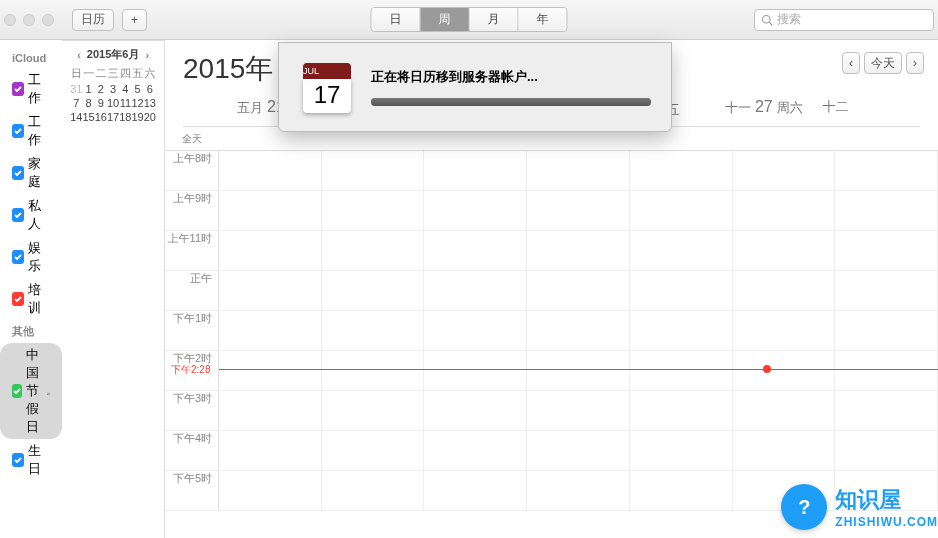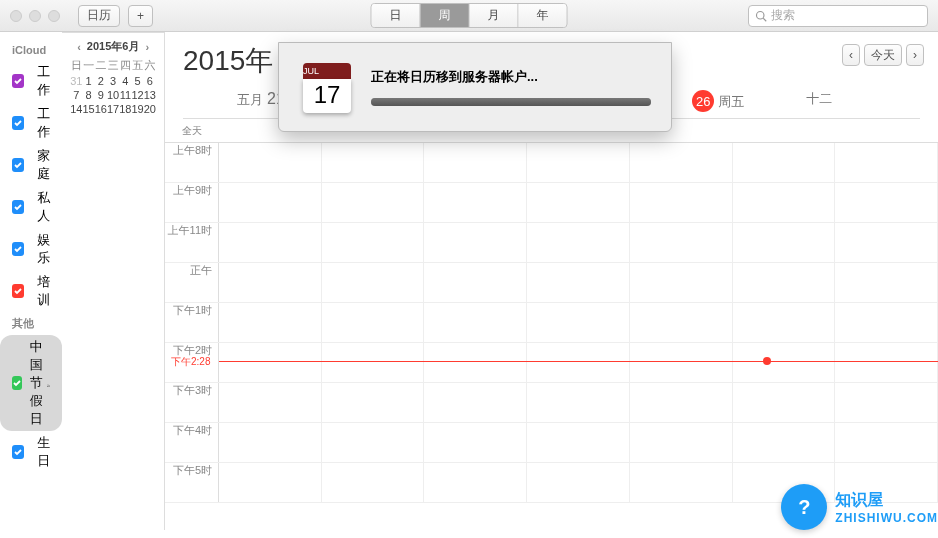--- a/index.html
+++ b/index.html
@@ -1,38 +1,38 @@
 <!DOCTYPE html>
 <html><head>
 <meta charset="utf-8">
 <style>
 * { box-sizing: border-box; margin: 0; padding: 0; font-family: -apple-system, "Helvetica Neue", sans-serif; }
 body { width: 938px; height: 538px; background: #fff; overflow: hidden; position: relative; }
 
 
-.titlebar { height: 32px; background: linear-gradient(#f6f6f6,#e8e8e8); border-bottom: 1px solid #d0d0d0; display: flex; align-items: center; padding: 0 10px; gap: 8px; }
+.titlebar { height: 40px; background: linear-gradient(#f6f6f6,#e8e8e8); border-bottom: 1px solid #d0d0d0; display: flex; align-items: center; padding: 0 4px; gap: 8px; }
 .traffic { display: flex; gap: 7px; margin-right: 10px; }
 .dot { width: 12px; height: 12px; border-radius: 50%; background: #ddd; border: 1px solid #ccc; }
 .tb-btn { height: 22px; padding: 0 8px; border: 1px solid #c0c0c0; border-radius: 4px; background: linear-gradient(#fdfdfd,#f0f0f0); font-size: 12px; color: #555; display: flex; align-items: center; }
 .seg { display: flex; border: 1px solid #c0c0c0; border-radius: 4px; overflow: hidden; position: absolute; left: 50%; transform: translateX(-50%); }
 .seg > div { padding: 3px 18px; font-size: 12px; color: #444; border-right: 1px solid #c0c0c0; background: linear-gradient(#fdfdfd,#f0f0f0); }
 .seg > div:last-child { border-right: none; }
 .seg > div.active { background: #9a9a9a; color: #fff; }
 .search { margin-left: auto; width: 180px; height: 22px; border: 1px solid #c0c0c0; border-radius: 4px; background: #fff; display: flex; align-items: center; padding: 0 6px; font-size: 12px; color: #aaa; gap: 4px; }
 .search svg { width: 12px; height: 12px; }
 
 
 .main { display: flex; height: calc(100% - 40px); }
 .sidebar { width: 165px; background: #fff; border-right: 1px solid #ddd; display: flex; flex-direction: row; }
 .content { flex: 1; display: flex; flex-direction: column; position: relative; }
 
 
 .cal-list { flex: 1; padding: 8px 0; font-size: 13px; overflow: hidden; }
 .group-hdr { font-size: 11px; color: #888; padding: 4px 12px; font-weight: 600; }
-.cal-item { display: flex; align-items: center; padding: 3px 12px; gap: 4px; text-align: right; }
+.cal-item { display: flex; align-items: center; padding: 3px 12px; gap: 4px; }
 .cal-item.sel { background: #d8d8d8; border-radius: 12px; }
 .chk { width: 14px; height: 14px; border-radius: 3px; display: flex; align-items: center; justify-content: center; }
 .chk svg { width: 10px; height: 10px; }
 .rss { margin-left: auto; width: 14px; height: 14px; }
 
 
 .mini { border-top: 1px solid #ddd; padding: 6px 8px 8px; font-size: 11px; color: #444; }
 .mini-hdr { display: flex; align-items: center; justify-content: center; gap: 6px; font-weight: 600; margin-bottom: 4px; }
 .mini-nav { cursor: pointer; color: #888; }
 .mini-grid { display: grid; grid-template-columns: repeat(7,1fr); text-align: center; gap: 2px 0; }
@@ -69,21 +69,21 @@
 .cal-icon .bot { position: absolute; top: 20px; left: 4px; right: 4px; bottom: 2px; background: #fff; border-radius: 0 0 4px 4px; font-size: 24px; text-align: center; line-height: 32px; box-shadow: 0 2px 4px rgba(0,0,0,.3); }
 .dlg-body { flex: 1; }
 .dlg-msg { font-size: 13px; font-weight: 600; margin-bottom: 12px; }
 .progress { width: 100%; height: 8px; background: #ccc; border-radius: 4px; overflow: hidden; box-shadow: inset 0 1px 2px rgba(0,0,0,.2); }
 .progress > div { height: 100%; background: linear-gradient(#777,#555); width: 100%; }
 
 
 .wm { position: absolute; right: 0; bottom: 8px; display: flex; align-items: center; gap: 8px; z-index: 20; }
 .wm-badge { width: 46px; height: 46px; background: #1e9df7; border-radius: 50%; display: flex; align-items: center; justify-content: center; color: #fff; font-size: 20px; font-weight: bold; box-shadow: 0 2px 6px rgba(0,0,0,.2); }
 .wm-text { color: #1e9df7; font-weight: 700; }
-.wm-zh { font-size: 16px; }
+.wm-zh { font-size: 22px; }
 .wm-en { font-size: 12px; letter-spacing: 1px; }
 </style>
 </head>
 <body>
 
 <div class="titlebar">
   <div class="traffic">
     <div class="dot"></div>
     <div class="dot"></div>
     <div class="dot"></div>
@@ -236,20 +236,25 @@
           <div class="day"></div>
           <div class="day">
             <span>四</span>
             <span>初十</span>
           </div>
           <div class="day today">
             <span class="bubble">26</span>
             <span>周五</span>
           </div>
           <div class="day">
+            <span>十一</span>
+            <span class="num">27</span>
+            <span>周六</span>
+          </div>
+          <div class="day">
             <span>十二</span>
           </div>
         </div>
     </div>
     <div class="allday">
       <div class="tcol">全天</div>
     </div>
     <div class="grid" id="grid">
 
     <div class="hrow">

